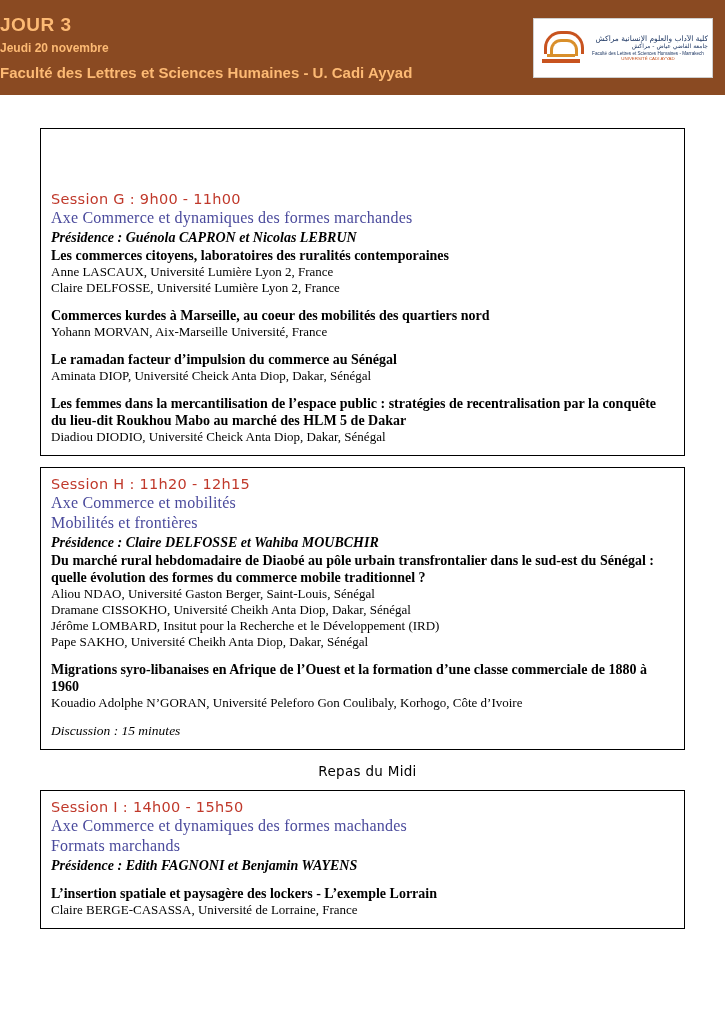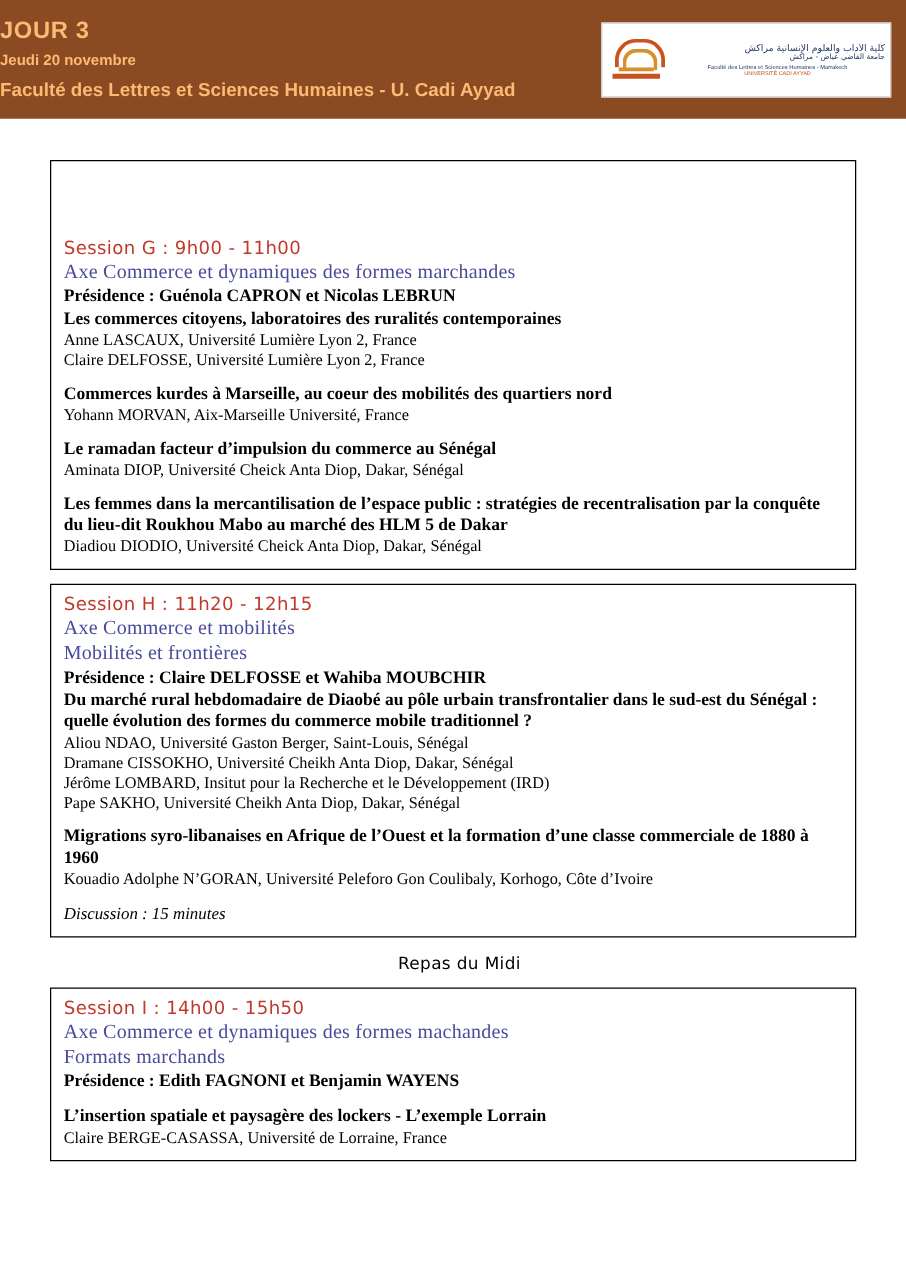--- a/index.html
+++ b/index.html
@@ -42,21 +42,21 @@
   }
   .header-line3 {
     font-size: 15px;
     line-height: 22px;
     margin-top: 2px;
   }
   .logo-box {
     position: absolute;
     right: 12px;
     top: 18px;
-    width: 232px;
+    width: 180px;
     height: 60px;
     background: #ffffff;
     border: 1px solid #cfcfcf;
     display: flex;
     align-items: center;
     padding: 2px 4px;
     box-sizing: border-box;
   }
   .logo-mark {
     width: 46px;
@@ -162,20 +162,21 @@
   }
   .axe-line {
     font-family: Liberation Serif, serif;
     font-size: 16px;
     color: #4a4a9c;
     letter-spacing: 0.2px;
     line-height: 20px;
   }
   .presidence {
     font-family: "Liberation Serif", serif;
+    font-style: italic;
     font-weight: bold;
     font-size: 14px;
     margin-top: 2px;
   }
   .comm-title {
     font-family: "Liberation Serif", serif;
     font-weight: bold;
     font-size: 14px;
     line-height: 17px;
   }

